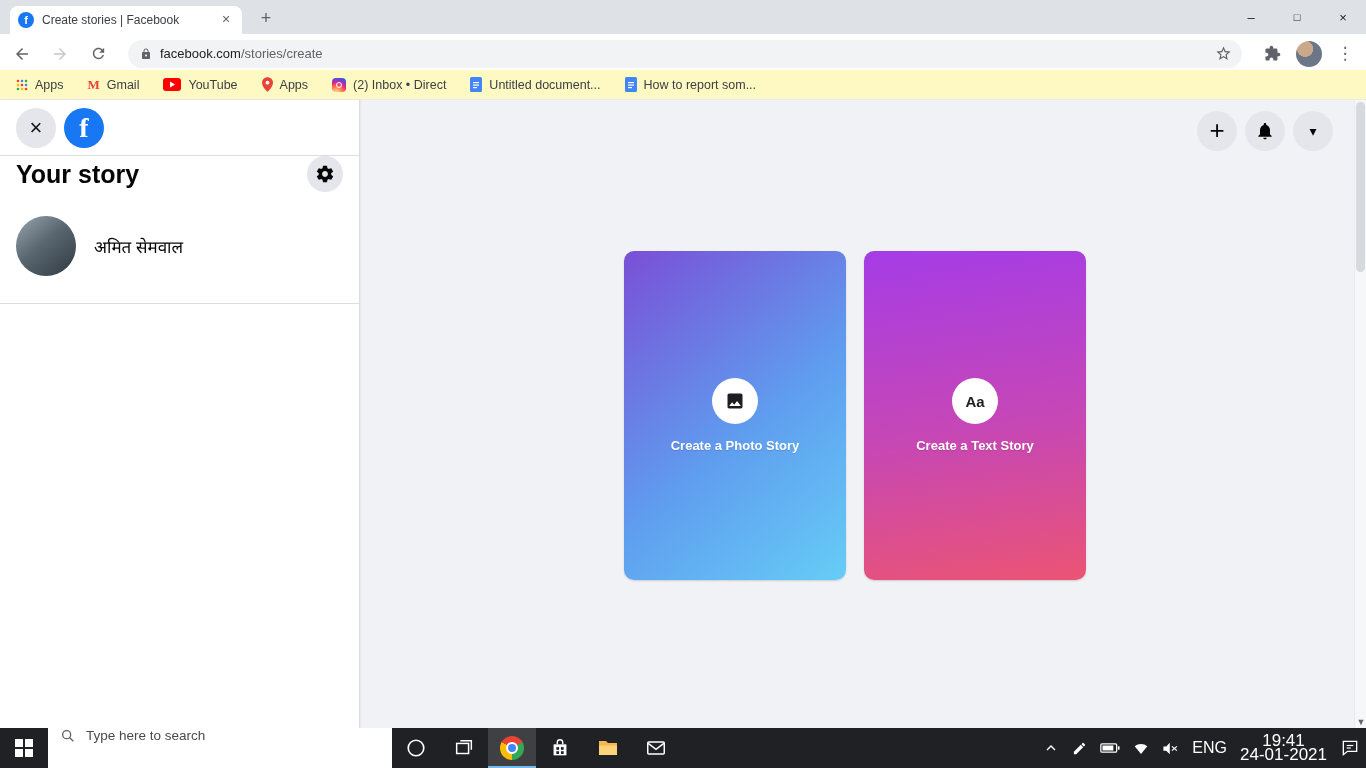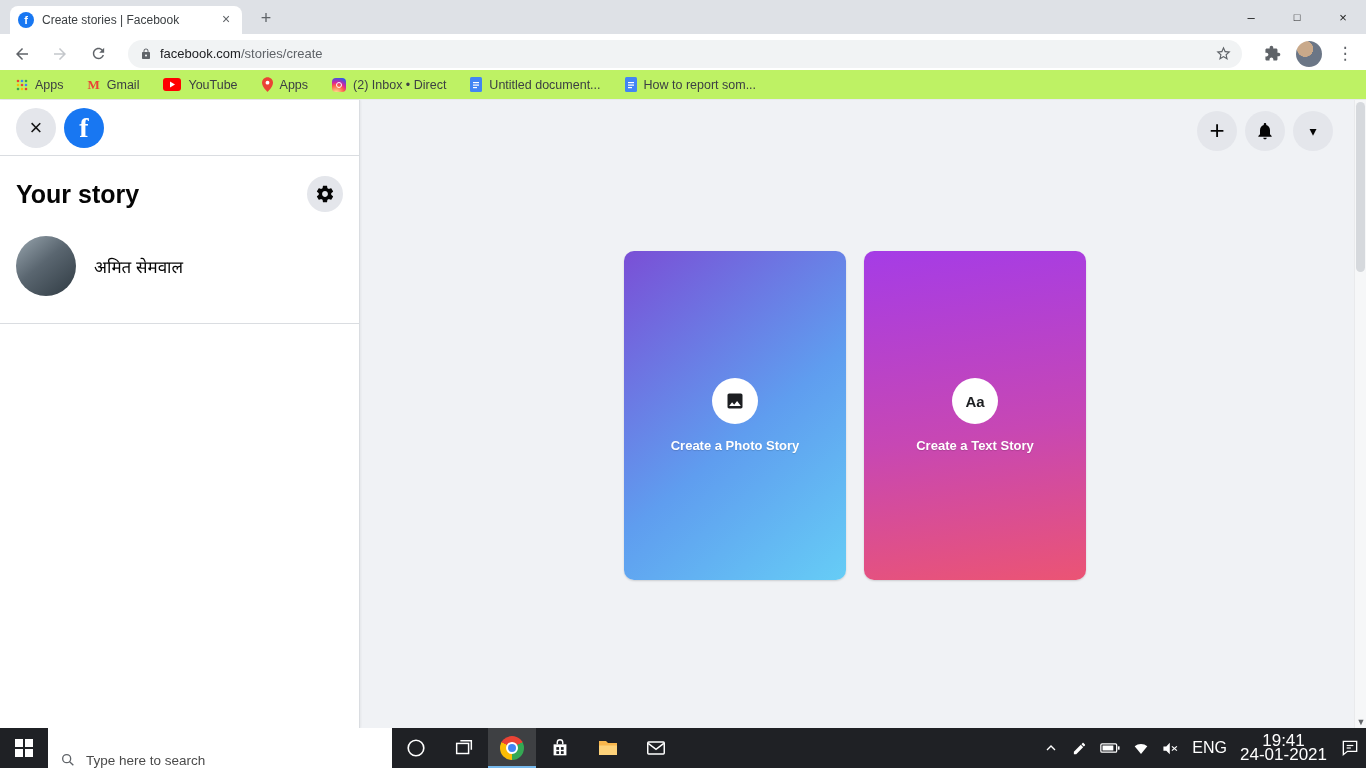--- a/index.html
+++ b/index.html
@@ -27,37 +27,37 @@
   .nav-btn{width:28px;height:28px;border-radius:50%;display:flex;align-items:center;justify-content:center;cursor:pointer;flex:none}
   .addressbar{flex:1;height:28px;background:#f1f3f4;border-radius:14px;display:flex;align-items:center;
           padding:0 10px 0 12px;gap:8px;margin:0 6px;cursor:text}
   .url{font-size:13px;color:#202124;flex:1;white-space:nowrap;overflow:hidden}
   .url .path{color:#5f6368}
   .avatar-sm{width:26px;height:26px;border-radius:50%;flex:none;cursor:pointer;
           background:radial-gradient(circle at 35% 30%,#c9a98a 0 32%,#6b7686 33% 100%)}
   .menu-dots{width:26px;font-size:17px;color:#5f6368;text-align:center;cursor:pointer;flex:none}
 
   
-  .bookmarks{position:absolute;top:70px;left:0;right:0;height:30px;background:#bef264;border-bottom:1px solid #e8eaed;
+  .bookmarks{position:absolute;top:70px;left:0;right:0;height:30px;background:#fef9c3;border-bottom:1px solid #e8eaed;
           display:flex;align-items:center;padding:0 16px;gap:24px}
   .bm{display:flex;align-items:center;gap:7px;font-size:12.5px;color:#3c4043;cursor:pointer;white-space:nowrap}
   .gmail-m{color:#ea4335;font-weight:bold;font-size:13px;font-family:"Liberation Serif",serif}
   .ig-icon{width:14px;height:14px;border-radius:4px;display:flex;align-items:center;justify-content:center;
           background:radial-gradient(circle at 30% 110%,#fdf497 0%,#fd5949 45%,#d6249f 60%,#285aeb 90%)}
   .ig-icon i{display:block;width:6px;height:6px;border:1.5px solid #fff;border-radius:50%}
 
   
   .page{position:absolute;top:100px;left:0;width:1366px;height:628px;background:#f0f2f5}
   .sidebar{position:absolute;left:0;top:0;width:360px;height:100%;background:#fff;border-right:1px solid #dadde1;box-shadow:1px 0 2px rgba(0,0,0,.05)}
   .sb-header{height:56px;display:flex;align-items:center;gap:8px;padding:0 16px;border-bottom:1px solid #dadde1}
   .circle-btn{width:40px;height:40px;border-radius:50%;background:#e4e6eb;display:flex;align-items:center;justify-content:center;cursor:pointer;flex:none}
   .sb-x{font-size:22px;color:#111;line-height:1}
   .fb-logo{width:40px;height:40px;border-radius:50%;background:#1877f2;color:#fff;display:flex;align-items:center;
           justify-content:center;font-weight:bold;font-size:28px;font-family:"Liberation Serif",serif;cursor:pointer}
-  .sb-title-row{display:flex;align-items:center;justify-content:space-between;padding:0 16px;margin-top:20px}
+  .sb-title-row{display:flex;align-items:center;justify-content:space-between;padding:0 16px;}
   .sb-title{font-size:25px;font-weight:bold;color:#050505}
   .gear-btn{width:36px;height:36px}
   .sb-user{display:flex;align-items:center;gap:18px;padding:0 16px;margin-top:24px;cursor:pointer}
   .user-avatar{width:60px;height:60px;border-radius:50%;flex:none;
           background:linear-gradient(140deg,#9aa7b0 0%,#5a6670 45%,#2f3a42 100%)}
   .user-name{font-size:17px;color:#050505}
   .sb-divider{height:1px;background:#dadde1;margin-top:27px}
 
   .top-actions{position:absolute;top:11px;right:33px;display:flex;gap:8px}
   .ta-plus{font-size:26px;color:#050505;line-height:1;margin-top:-3px}
@@ -73,21 +73,21 @@
   .story-label{color:#fff;font-weight:bold;font-size:13px;text-shadow:0 1px 1px rgba(0,0,0,.15)}
 
   .page-scroll{position:absolute;right:0;top:0;width:12px;height:100%;background:#f6f7f8;border-left:1px solid #e9eaec}
   .page-scroll .thumb{position:absolute;top:2px;left:1px;width:9px;height:170px;background:#d6d9dd;border-radius:5px;cursor:pointer}
   .page-scroll .down{position:absolute;bottom:1px;left:0;width:12px;text-align:center;font-size:9px;color:#63666a;cursor:pointer}
 
   
   .taskbar{position:absolute;left:0;bottom:0;width:100%;height:40px;background:#1f2125;display:flex;align-items:stretch;color:#fff}
   .tb-btn{width:48px;display:flex;align-items:center;justify-content:center;cursor:pointer;flex:none}
   .tb-btn.active{background:rgba(255,255,255,.14);box-shadow:inset 0 -2px 0 #76b9ed}
-  .tb-search{width:344px;background:#fff;display:flex;align-items:flex-end;gap:10px;padding:0 12px;cursor:text;flex:none}
+  .tb-search{width:344px;background:#fff;display:flex;align-items:flex-start;gap:10px;padding:0 12px;cursor:text;flex:none}
   .tb-search span{font-size:13.5px;color:#4a4a4a}
   .win-logo{display:grid;grid-template-columns:8px 8px;grid-template-rows:8px 8px;gap:2px}
   .win-logo i{background:#fff;display:block}
   .chrome-ball{width:24px;height:24px;border-radius:50%;position:relative;
           background:conic-gradient(from 60deg,#34a853 0 120deg,#fbbc05 0 240deg,#ea4335 0 360deg)}
   .chrome-ball::before{content:"";position:absolute;inset:6px;background:#fff;border-radius:50%}
   .chrome-ball::after{content:"";position:absolute;inset:8px;background:#4285f4;border-radius:50%}
   .tray{margin-left:auto;display:flex;align-items:center;gap:13px;padding-right:6px}
   .tray .t-icon{display:flex;align-items:center;justify-content:center;cursor:pointer}
   .tray .lang{font-size:16px;cursor:pointer}

